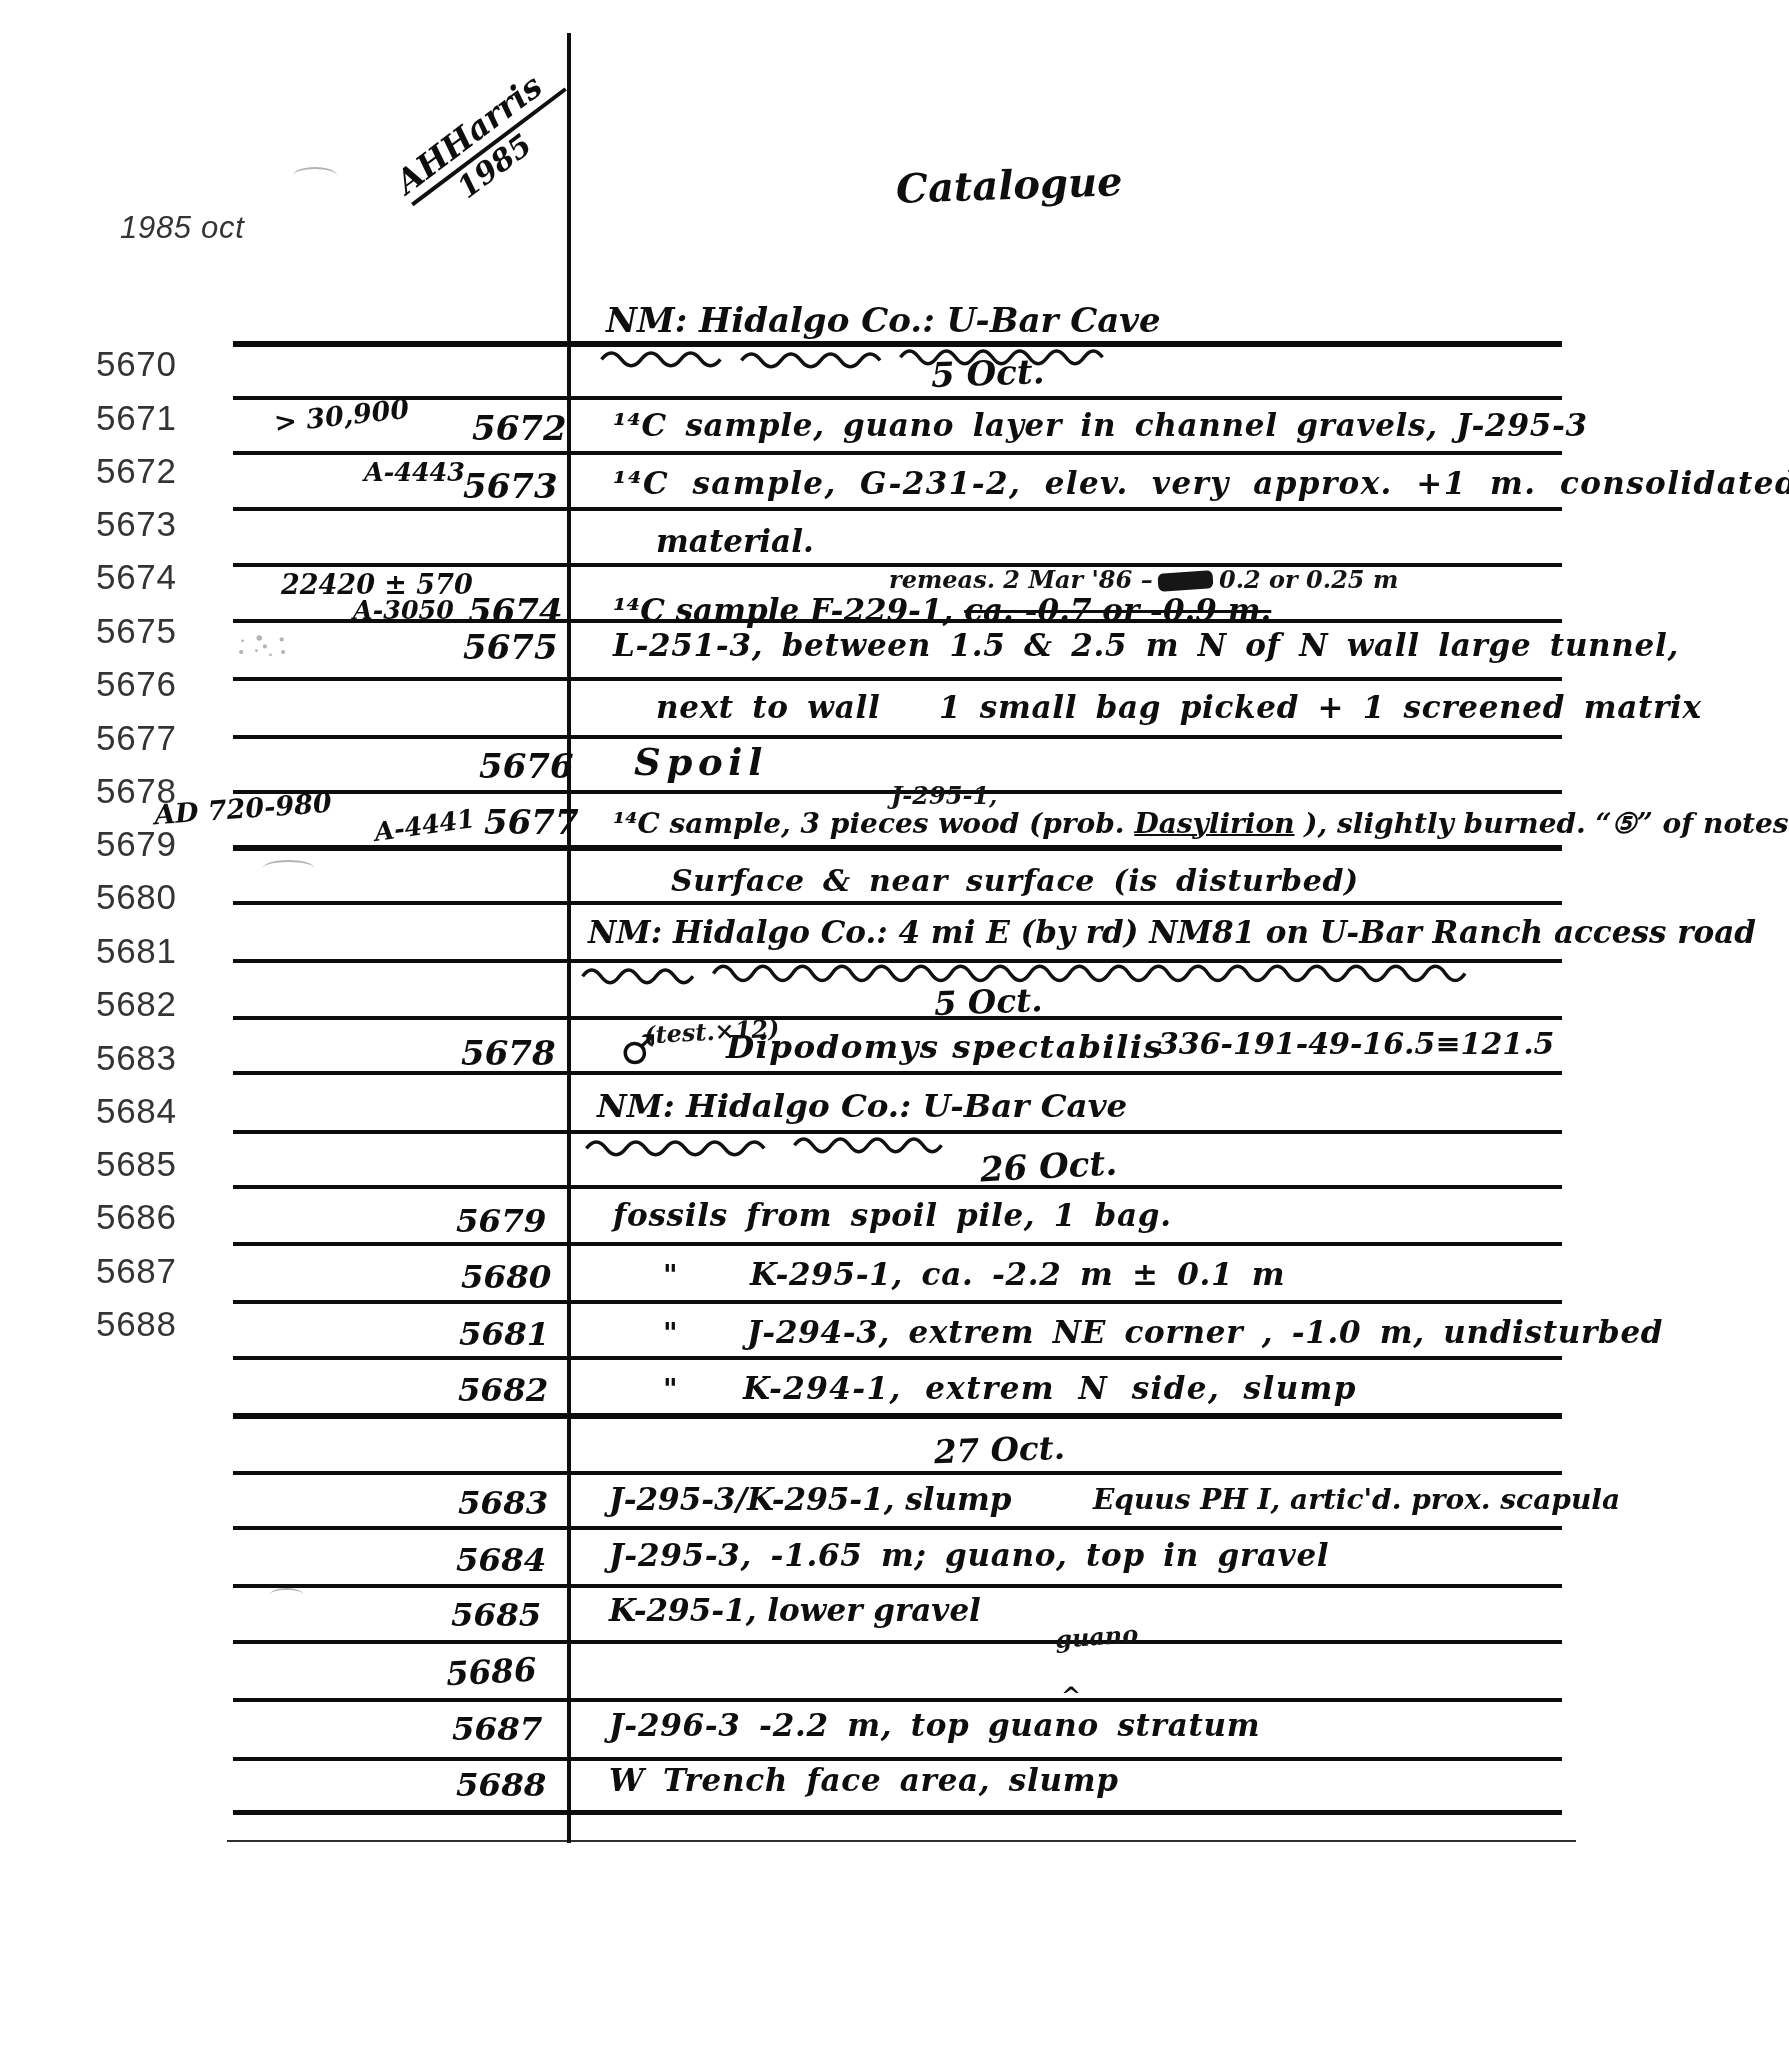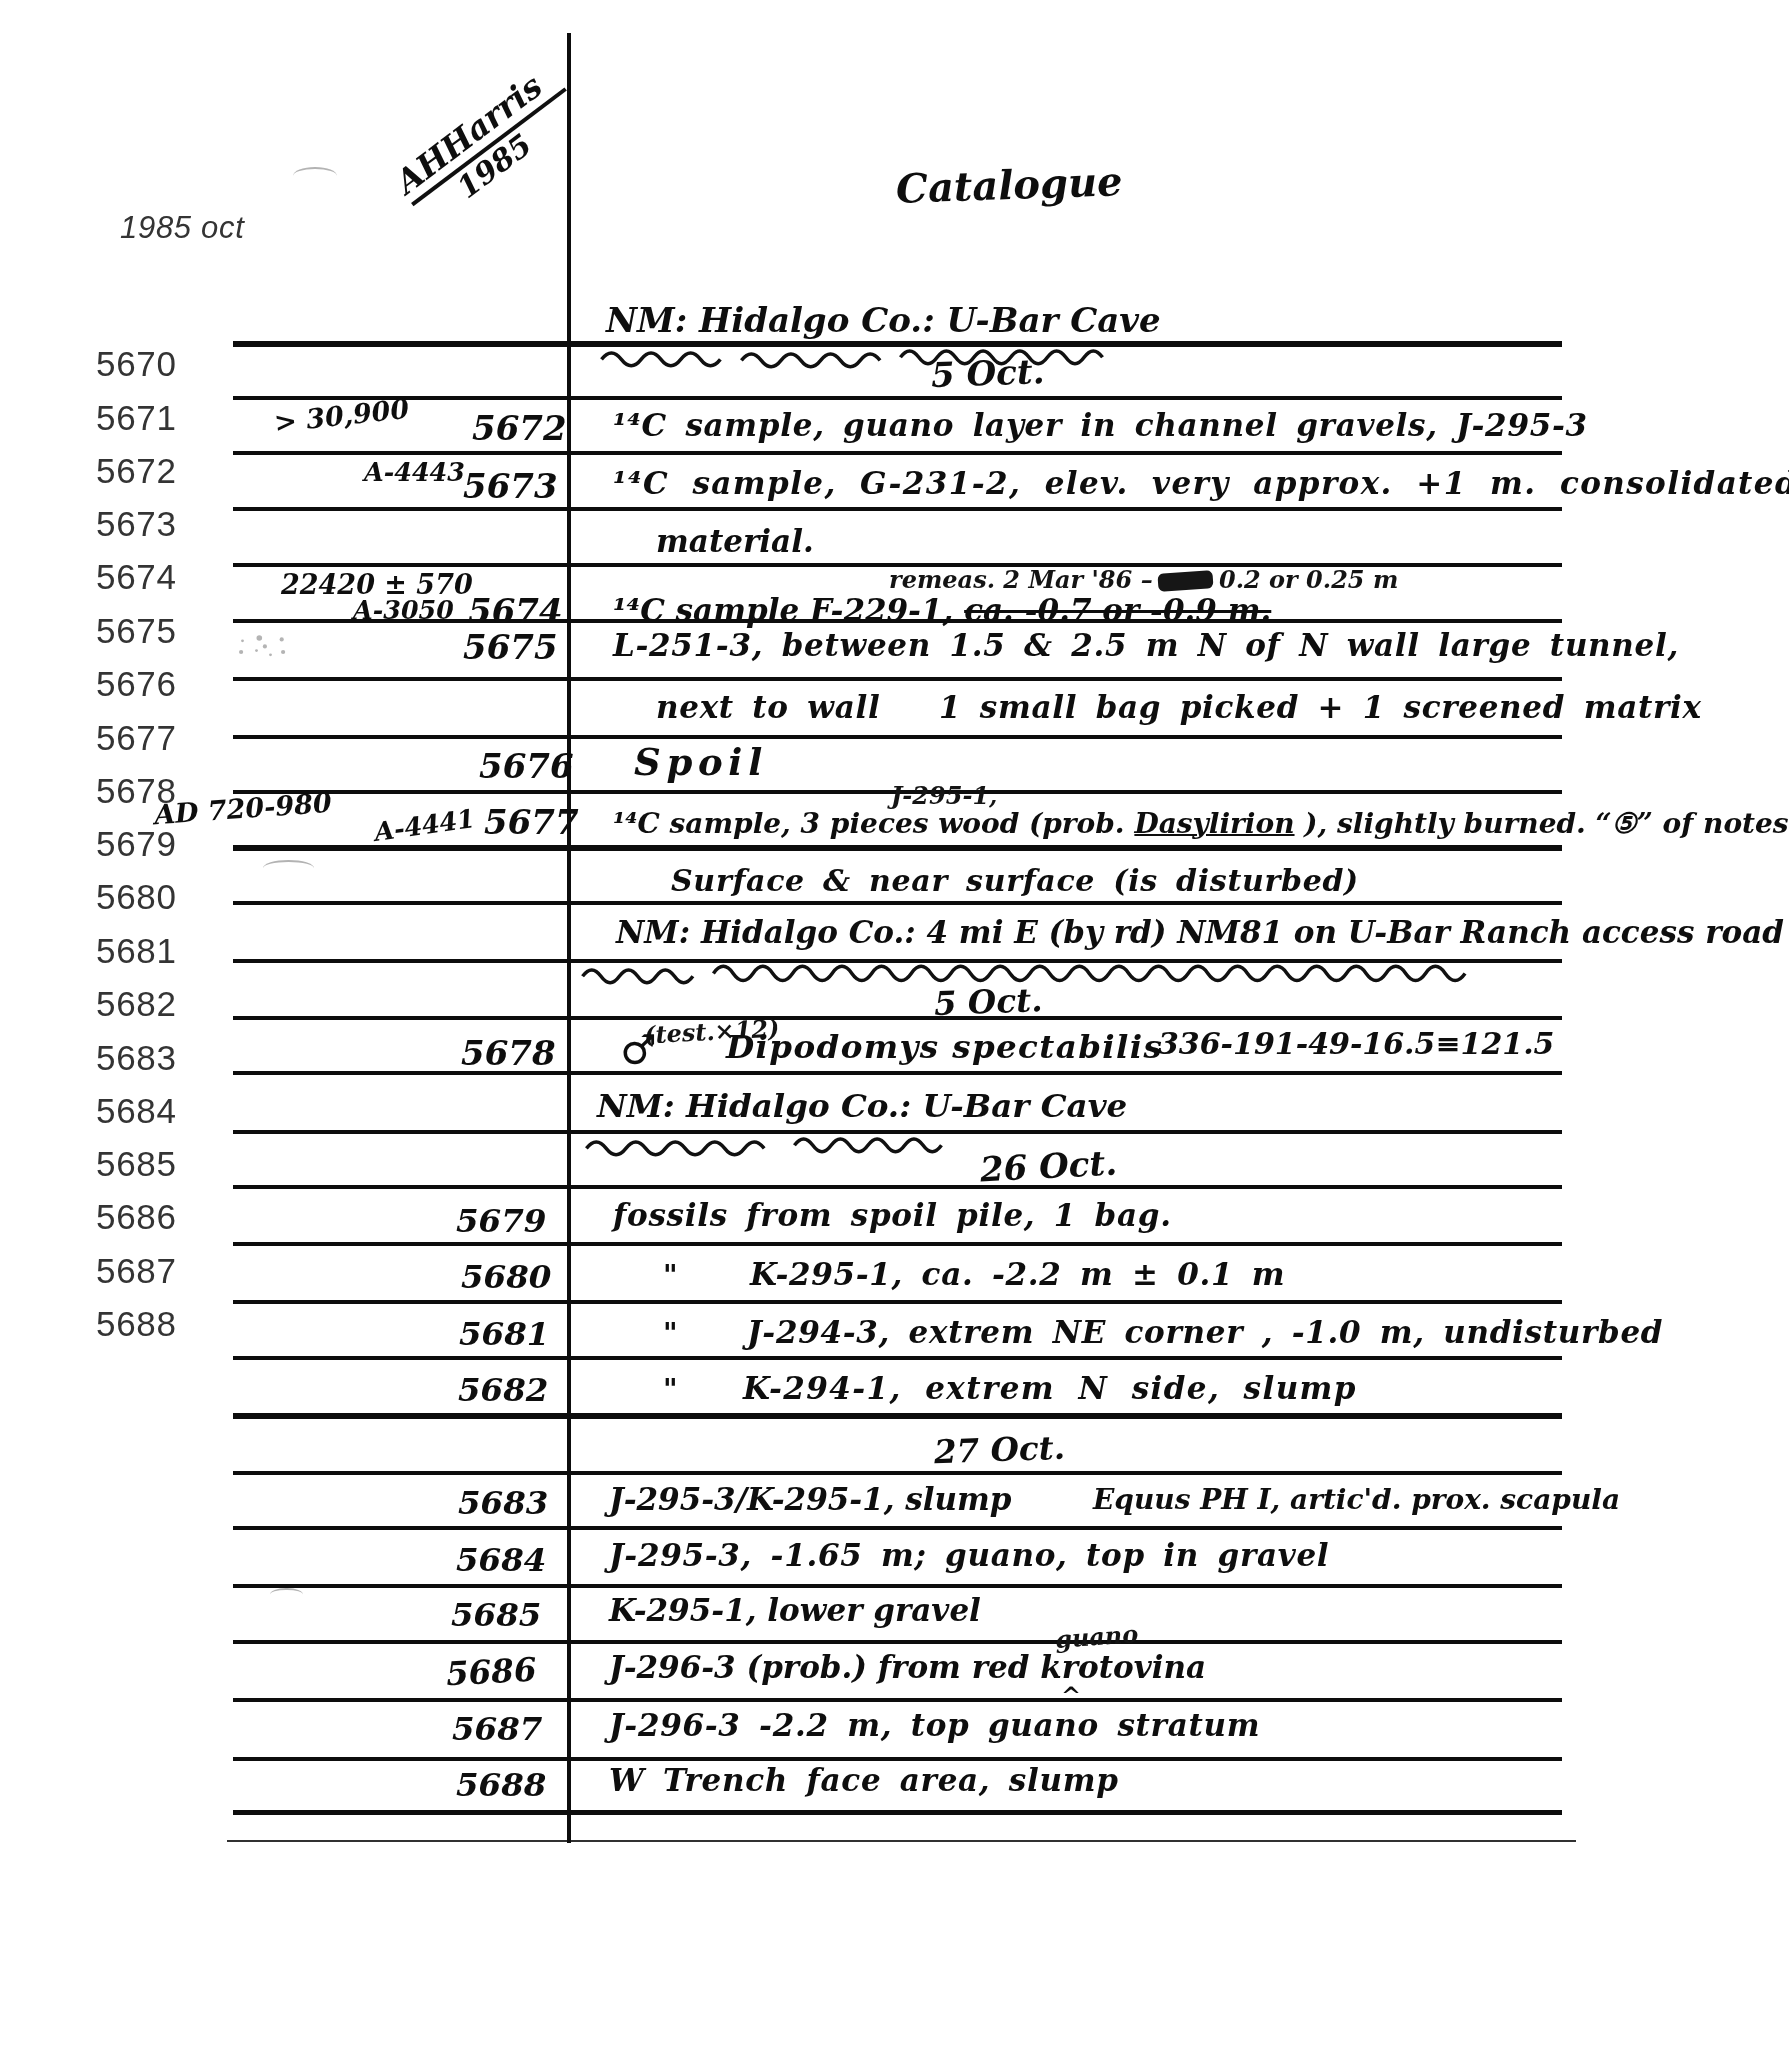--- a/index.html
+++ b/index.html
@@ -147,21 +147,21 @@
 
   <div class="abs hw sz38" style="left:154px;top:793px;transform:rotate(-4deg);">AD 720-980</div>
   <div class="abs hw sz36" style="left:374px;top:810px;transform:rotate(-8deg);">A-4441</div>
   <div class="abs hw sz48" style="left:484px;top:802px;">5677</div>
   <div class="abs hw-lite sz34" style="left:891px;top:781px;">J-295-1,</div>
   <div class="abs hw sz40" style="left:613px;top:807px;">
     <span>¹⁴C sample, 3 pieces wood (prob. </span><span class="uline">Dasylirion</span><span> ), slightly burned.  “⑤” of notes</span>
   </div>
   <div class="abs hw sz42 stretch" style="left:671px;top:863px;">Surface &amp; near surface (is disturbed)</div>
 
-  <div class="abs hw sz44" style="left:588px;top:914px;margin-left:28px;">NM: Hidalgo Co.: 4 mi E (by rd) NM81 on U-Bar Ranch access road</div>
+  <div class="abs hw sz44" style="left:588px;top:914px;">NM: Hidalgo Co.: 4 mi E (by rd) NM81 on U-Bar Ranch access road</div>
   <svg class="wavy" style="left:581px;top:965px;" width="117" height="18.4" viewBox="0 0 165 26">
       <path d="M2 16 q 13 -18 26 0 t 26 0 t 26 0 t 26 0 t 26 0 t 26 0" fill="none" stroke="#111" stroke-width="5"></path>
     </svg>
   <svg class="wavy" style="left:712px;top:962px;" width="770" height="20" viewBox="0 0 1090 28">
       <path d="M2 16 q 14 -20 28 0 t 28 0 t 28 0 t 28 0 t 28 0 t 28 0 t 28 0 t 28 0 t 28 0 t 28 0 t 28 0 t 28 0 t 28 0 t 28 0 t 28 0 t 28 0 t 28 0 t 28 0 t 28 0 t 28 0 t 28 0 t 28 0 t 28 0 t 28 0 t 28 0 t 28 0 t 28 0 t 28 0 t 28 0 t 28 0 t 28 0 t 28 0 t 28 0 t 28 0 t 28 0 t 28 0 t 28 0 t 28 0" fill="none" stroke="#111" stroke-width="5"></path>
     </svg>
   <div class="abs hw sz46" style="left:934px;top:982px;transform:rotate(-2deg);">5 Oct.</div>
 
   <div class="abs hw-lite sz34" style="left:644px;top:1017px;transform:rotate(-3deg);">(test.×12)</div>
   <div class="abs hw sz48" style="left:461px;top:1033px;">5678</div>
@@ -201,23 +201,20 @@
 
   <div class="abs hw sz46" style="left:456px;top:1540px;">5684</div>
   <div class="abs hw sz44 stretch" style="left:609px;top:1537px;">J-295-3, -1.65 m; guano, top in gravel</div>
 
   <div class="abs hw sz46" style="left:451px;top:1595px;">5685</div>
   <div class="abs hw sz44" style="left:609px;top:1592px;">K-295-1, lower gravel</div>
   <div class="faint-arc" style="left:270px;top:1588px;width:32.5px;height:11.3px;"></div>
 
   <div class="abs hw sz46" style="left:446px;top:1652px;transform:rotate(-3deg);">5686</div>
   <div class="abs hw-lite sz34" style="left:1055px;top:1622px;transform:rotate(-4deg);">guano</div>
-  <div class="abs hw sz44" style="left:609px;top:1649px;">
-    <span>J-296-3 (prob.) from red </span><span> krotovina</span>
-  </div>
   <div class="abs hw sz34" style="left:1061px;top:1681px;">^</div>
 
   <div class="abs hw sz46" style="left:452px;top:1709px;">5687</div>
   <div class="abs hw sz44 stretch" style="left:609px;top:1707px;">J-296-3  -2.2 m, top guano stratum</div>
 
   <div class="abs hw sz46" style="left:456px;top:1765px;">5688</div>
   <div class="abs hw sz44 stretch" style="left:609px;top:1762px;">W Trench face area, slump</div>
 
   <div class="faint-arc" style="left:263px;top:860px;width:51px;height:14px;"></div>
 

